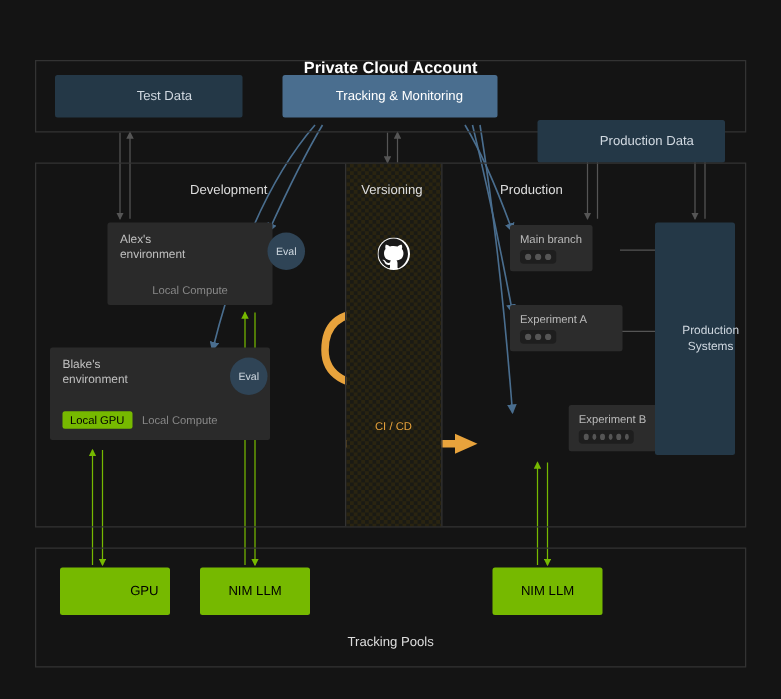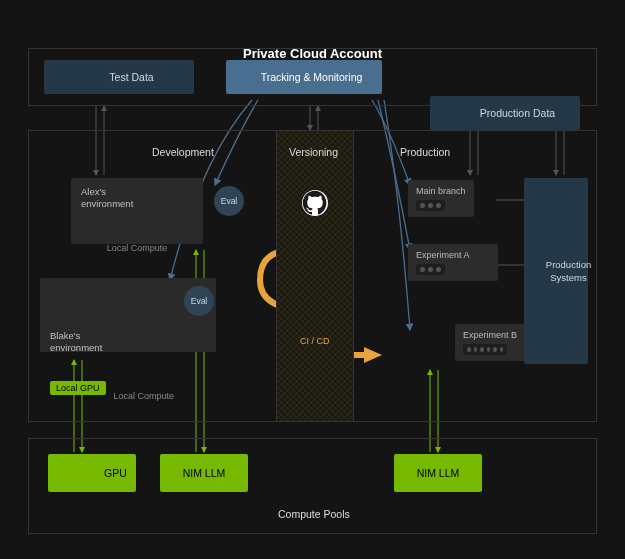--- a/index.html
+++ b/index.html
@@ -61,21 +61,21 @@
     color: #c0c0c0;
   }
   .env-title { font-size: 9.5px; line-height: 1.3; margin-bottom: 4px; }
   .env-footer {
     display: flex;
     gap: 4px;
     margin-top: 18px;
     font-size: 9px;
     align-items: center;
   }
-  .lc-label { color: #888; font-size: 9px; padding: 2px 4px; margin-top: 16px; }
+  .lc-label { color: #888; font-size: 9px; padding: 2px 4px; }
   .section-label {
     position: absolute;
     font-size: 10.5px;
     color: #ddd;
     font-weight: 500;
   }
   .versioning-col {
     position: absolute;
     left: 276px; top: 131px;
     width: 78px; height: 290px;
@@ -168,46 +168,46 @@
   <path d="M300 242 L314 252 L300 262 Z" fill="#e8a33c"></path>
 
   <line x1="276" y1="355" x2="368" y2="355" stroke="#e8a33c" stroke-width="6"></line>
   <path d="M364 347 L382 355 L364 363 Z" fill="#e8a33c"></path>
 </svg>
 
 <div class="title">Private Cloud Account</div>
 
 <div class="section-border top-border"></div>
 <div class="box navy-box" style="left:44px; top:60px; width:150px; height:34px;">Test Data</div>
-<div class="box blue-box" style="left:226px; top:60px; width:156px; height:34px;padding-left:15px;">Tracking &amp; Monitoring</div>
+<div class="box blue-box" style="left:226px; top:60px; width:172px; height:34px;padding-left:15px;">Tracking &amp; Monitoring</div>
 <div class="box navy-box" style="left:430px; top:60px; width:150px; height:34px;margin-top:36px;">Production Data</div>
 
 <div class="section-border mid-border"></div>
 <div class="versioning-col"></div>
 
 <div class="section-label" style="left:152px; top:146px;">Development</div>
 <div class="section-label" style="left:289px; top:146px;">Versioning</div>
 <div class="section-label" style="left:400px; top:146px;">Production</div>
 
 <svg class="gh-icon" viewBox="0 0 16 16">
   <circle cx="8" cy="8" r="8" fill="#fff"></circle>
   <path fill="#1a1a1a" d="M8 .5C3.86.5.5 3.86.5 8c0 3.31 2.15 6.12 5.13 7.11.37.07.51-.16.51-.36v-1.28c-2.09.45-2.53-1-2.53-1-.34-.87-.83-1.1-.83-1.1-.68-.46.05-.45.05-.45.75.05 1.15.77 1.15.77.67 1.14 1.75.81 2.18.62.07-.48.26-.81.47-.99-1.67-.19-3.42-.83-3.42-3.7 0-.82.29-1.49.77-2.01-.08-.19-.33-.95.07-1.98 0 0 .63-.2 2.06.77.6-.17 1.24-.25 1.88-.25.64 0 1.28.09 1.88.25 1.43-.97 2.06-.77 2.06-.77.4 1.03.15 1.79.07 1.98.48.52.77 1.19.77 2.01 0 2.88-1.76 3.51-3.43 3.69.27.23.51.69.51 1.39v2.06c0 .2.13.43.51.36C12.85 14.12 15 11.31 15 8 15 3.86 11.64.5 8 .5z"></path>
 </svg>
 
-<div class="env-box" style="left:71px; top:178px; width:132px; height:66px;">
+<div class="env-box" style="left:86px; top:178px; width:132px; height:66px;">
   <div class="env-title" style="white-space:pre-line;">Alex's
 environment</div>
   <div class="env-footer" style="justify-content:center; margin-top:14px;">
     <span class="lc-label">Local Compute</span>
   </div>
 </div>
 <div class="eval-badge" style="left:214px; top:186px;">Eval</div>
 
 <div class="env-box" style="left:40px; top:278px; width:176px; height:74px;">
-  <div class="env-title" style="white-space:pre-line;margin-top:44px;">Blake's
+  <div class="env-title" style="white-space:pre-line;">Blake's
 environment</div>
   <div class="env-footer">
     <span class="green-small">Local GPU</span>
     <span class="lc-label">Local Compute</span>
   </div>
 </div>
 <div class="eval-badge" style="left:184px; top:286px;">Eval</div>
 
 <div class="cicd" style="left:300px; top:336px;">CI / CD</div>
 
@@ -239,13 +239,13 @@
     </div>
 </div>
 
 <div class="box navy-box" style="left:524px; top:178px; width:64px; height:186px; font-size:9.5px; text-align:center; white-space:pre-line; line-height:1.4;">Production
 Systems</div>
 
 <div class="section-border bot-border"></div>
 <div class="box green-box" style="left:48px; top:454px; width:88px; height:38px;padding-left:47px;">GPU</div>
 <div class="box green-box" style="left:160px; top:454px; width:88px; height:38px;">NIM LLM</div>
 <div class="box green-box" style="left:394px; top:454px; width:88px; height:38px;">NIM LLM</div>
-<div class="compute-label" style="left:278px; top:508px;">Compute Pools</div>
+<div class="compute-label" style="left:278px; top:508px;">Tracking Pools</div>
 
 </body></html>

